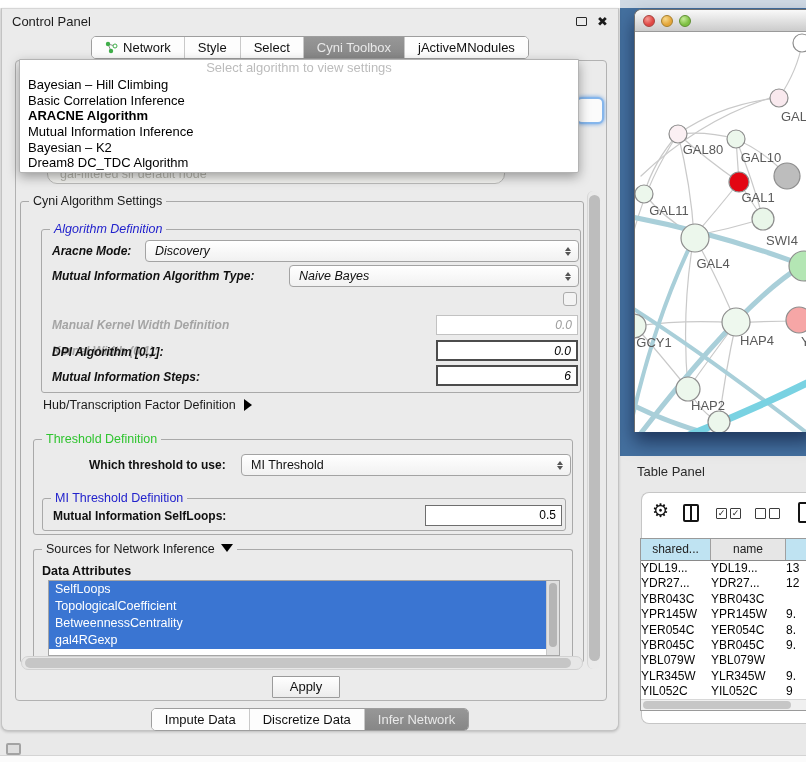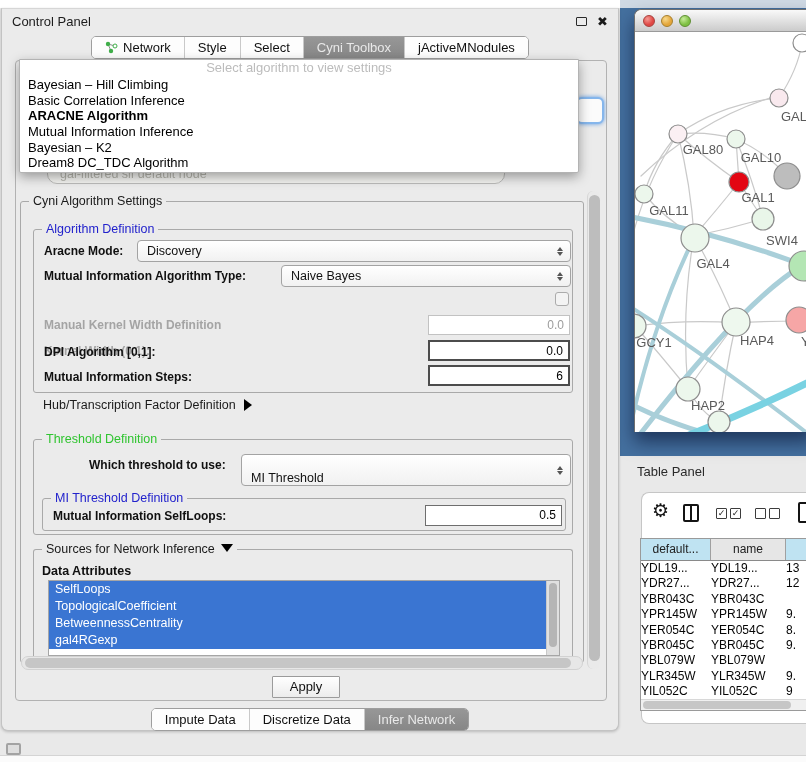--- a/index.html
+++ b/index.html
@@ -277,21 +277,21 @@
     <div class="abs focus-cap"></div>
     <div class="abs bg-combo">gal-filtered sif default node</div>
 
     <div class="abs vscroll">
       <div class="abs vscroll-thumb"></div>
     </div>
 
     <div class="group" style="left:4px; top:140px; width:564px; height:462px;">
       <span class="legend">Cyni Algorithm Settings</span>
 
-      <div class="group" style="left:12px; top:27px; width:540px; height:164px;">
+      <div class="group" style="left:20px; top:27px; width:540px; height:164px;font-style:italic;">
         <span class="legend blue">Algorithm Definition</span>
 
         <span class="lbl" style="left:10px; top:14px;">Aracne Mode:</span>
         <div class="combo" style="left:103px; top:10px; width:434px; height:22px;">
           <span>Discovery</span>
           <span class="arrows">
               <i class="up"></i>
               <i class="dn"></i>
             </span>
         </div>
@@ -319,21 +319,21 @@
       </div>
 
       <div class="hub-row" style="left:22px; top:196px;">
         <span>Hub/Transcription Factor Definition</span><span class="tri-right"></span>
       </div>
 
       <div class="group" style="left:12px; top:237px; width:540px; height:96px;">
         <span class="legend green">Threshold Definition</span>
 
         <span class="lbl" style="left:55px; top:18px;">Which threshold to use:</span>
-        <div class="combo" style="left:207px; top:14px; width:330px; height:32px;align-items:flex-end;">
+        <div class="combo" style="left:207px; top:14px; width:330px; height:22px;">
           <span>MI Threshold</span>
           <span class="arrows">
               <i class="up"></i>
               <i class="dn"></i>
             </span>
         </div>
 
         <div class="group" style="left:8px; top:58px; width:524px; height:33px;">
           <span class="legend blue">MI Threshold Definition</span>
           <span class="lbl" style="left:10px; top:10px;">Mutual Information SelfLoops:</span>
@@ -398,21 +398,21 @@
     <span class="gear">⚙</span>
     <span class="split-icon"></span>
     <span class="cb" style="left:74px;">✓</span>
     <span class="cb" style="left:88px;">✓</span>
     <span class="cb" style="left:113px;"></span>
     <span class="cb" style="left:127px;"></span>
     <span class="doc-icon"></span>
   </div>
   <div class="tp-table">
     <div class="tp-header" id="tp-header">
-        <div class="tp-hcell c1 accent">default...</div>
+        <div class="tp-hcell c1 accent">shared...</div>
         <div class="tp-hcell c2">name</div>
         <div class="tp-hcell c3 accent"></div>
       </div>
     <div id="tp-rows">
         <div class="tp-row">
           <div class="tp-cell c1">YDL19...</div>
           <div class="tp-cell c2">YDL19...</div>
           <div class="tp-cell c3">13</div>
         </div>
         <div class="tp-row">

